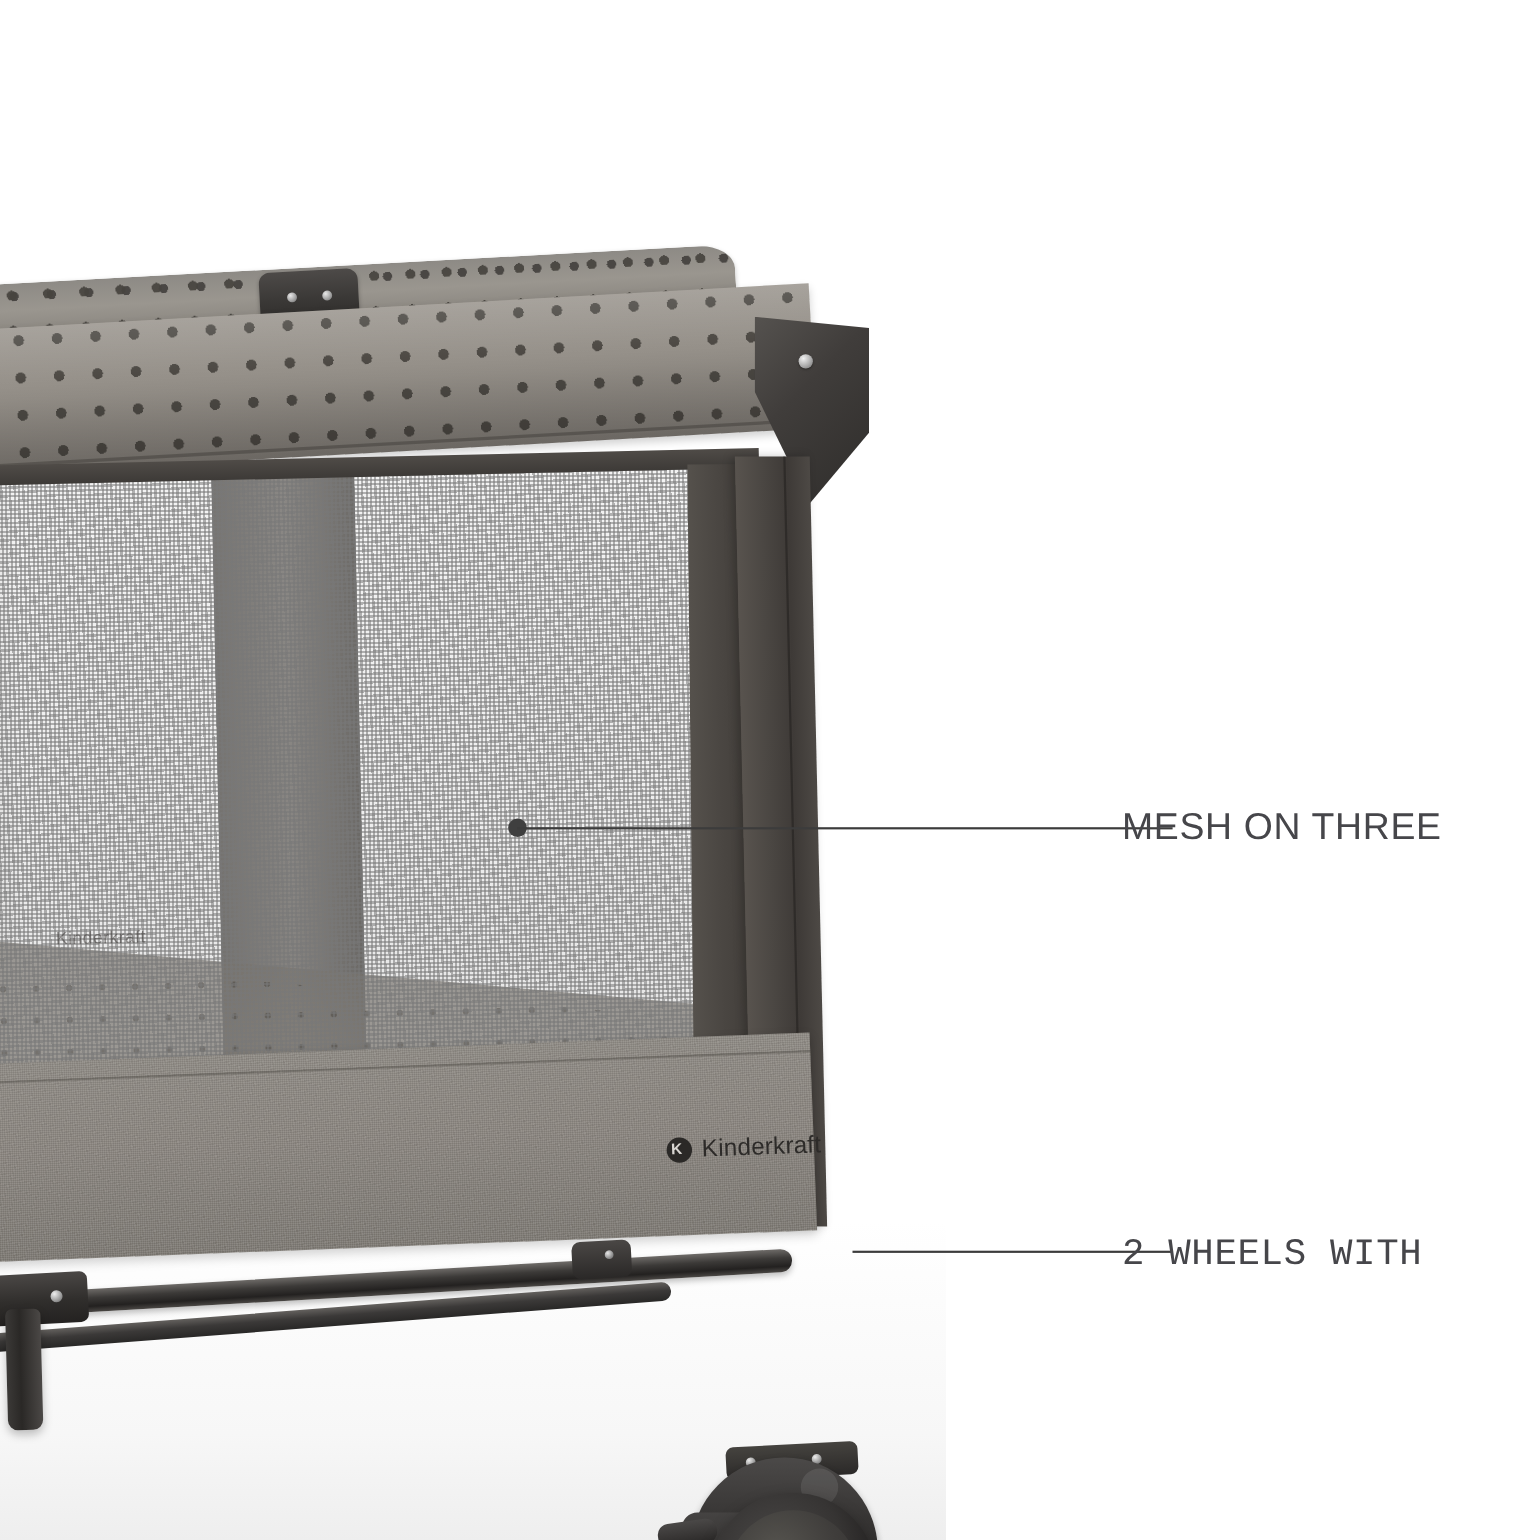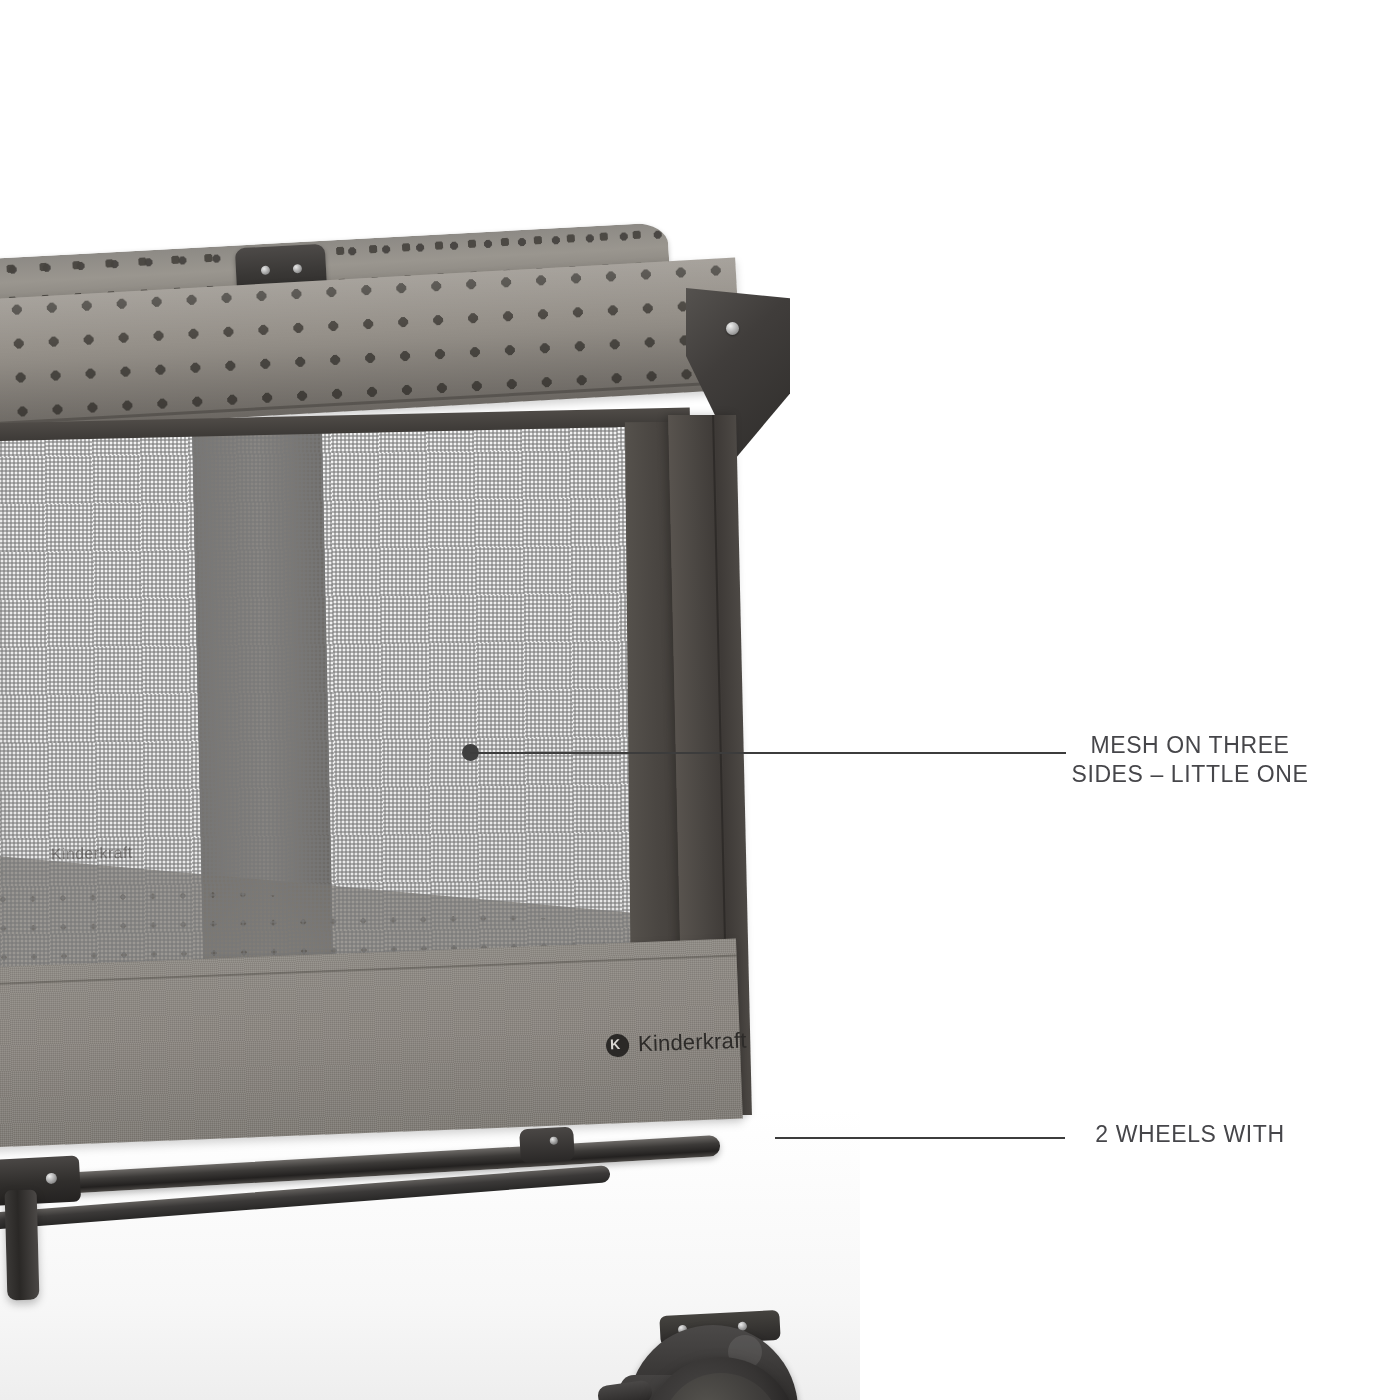--- a/index.html
+++ b/index.html
@@ -31,25 +31,25 @@
     font-size:42px;
     font-weight:300;
     letter-spacing:1.2px;
     color:#4a4a4a;
     line-height:1.15;
     margin-top:8px;
     transform:scaleX(.93);
   }
 
   
-  .callout{position:absolute;text-align:center;color:#46464a;
-    font-size:23px;letter-spacing:.6px;line-height:1.28;font-weight:400;}
+  .callout{position:absolute;text-align:left;color:#46464a;
+    font-size:34px;letter-spacing:.6px;line-height:1.28;font-weight:400;}
   .callout div{white-space:nowrap;}
   #callout-mesh{right:40px;top:731px;width:340px;}
-  #callout-wheels{right:40px;top:1120px;width:340px;}
+  #callout-wheels{right:40px;top:1120px;width:340px;font-family:Liberation Mono, monospace;}
 
   .leader{position:absolute;height:2px;background:#3c3c3c;}
   #leader-mesh{left:470px;top:752px;width:596px;}
   #leader-wheels{left:775px;top:1137px;width:290px;}
   .leader-dot{position:absolute;width:17px;height:17px;border-radius:50%;
     background:#3f3f3f;left:462px;top:744px;}
 
   
   #product{position:absolute;left:0;top:230px;width:830px;height:1170px;}
 
@@ -402,21 +402,20 @@
         </div>
       </div>
     </div>
 
   </div>
 
   <div class="leader-dot"></div>
   <div class="leader" id="leader-mesh"></div>
   <div class="callout" id="callout-mesh">
     <div>MESH ON THREE</div>
-    <div>SIDES – LITTLE ONE</div>
   </div>
 
   <div class="leader" id="leader-wheels"></div>
   <div class="callout" id="callout-wheels">
     <div>2 WHEELS WITH</div>
   </div>
 
 </div>
 
 </body></html>

